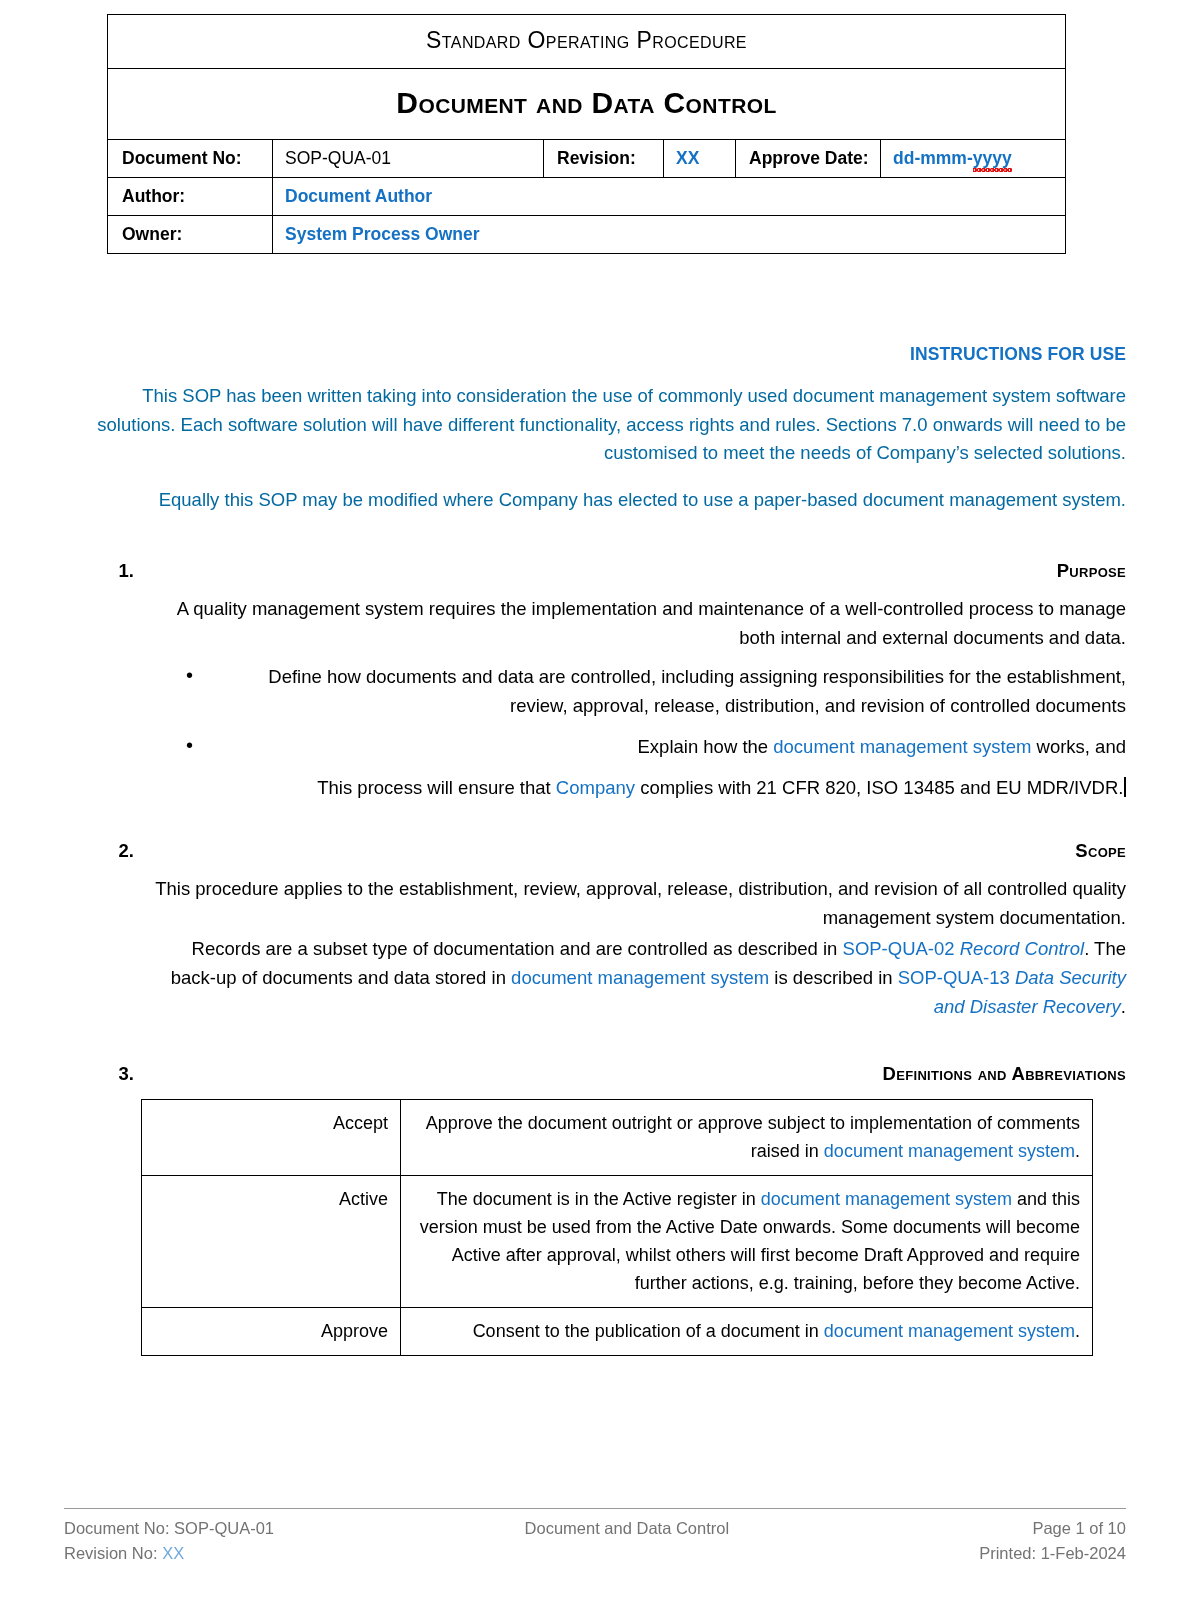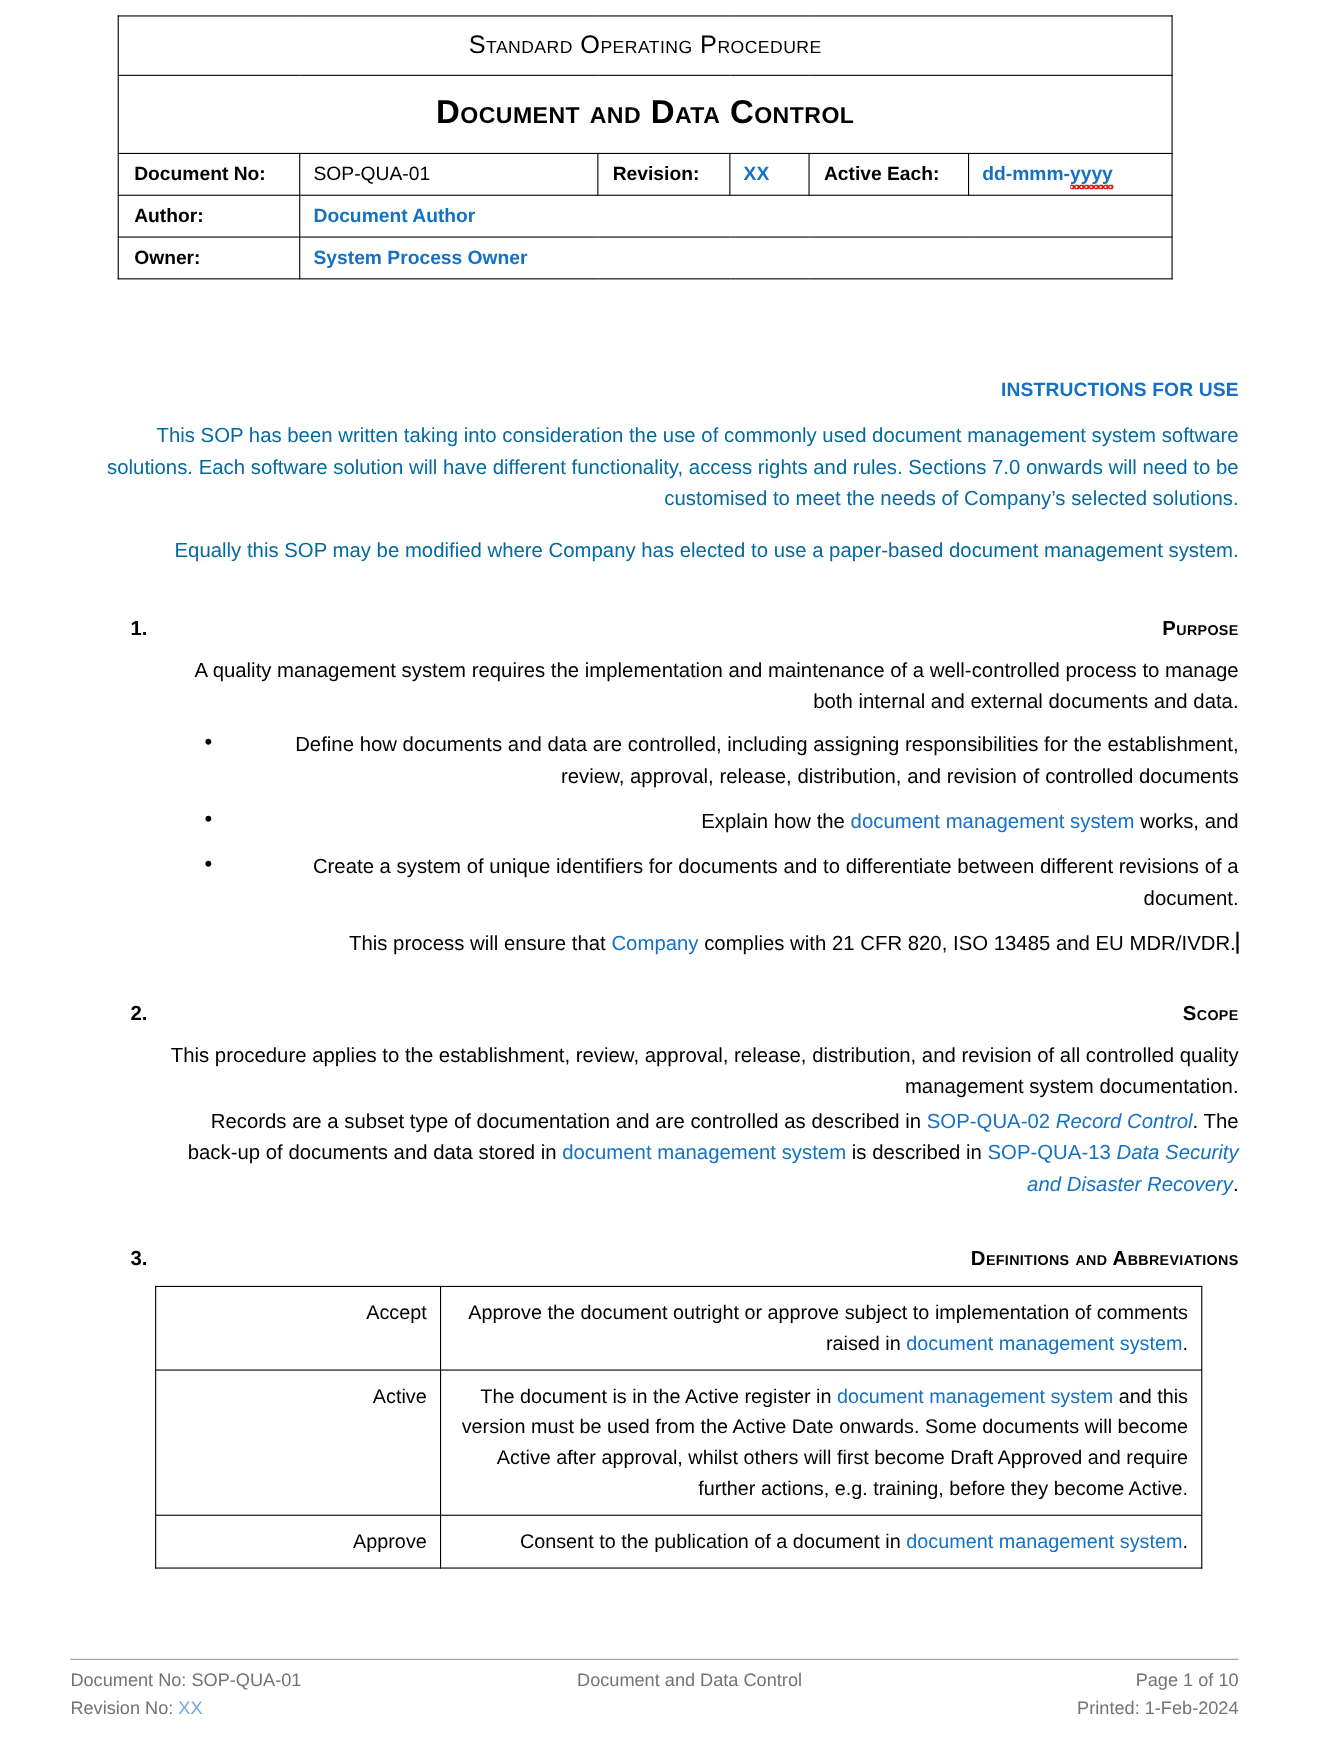--- a/index.html
+++ b/index.html
@@ -233,21 +233,21 @@
         <td class="title-main" colspan="6">Standard Operating Procedure</td>
       </tr>
       <tr>
         <td class="title-sub" colspan="6">Document and Data Control</td>
       </tr>
       <tr>
         <td class="meta-label">Document No:</td>
         <td class="meta-val">SOP-QUA-01</td>
         <td class="meta-label" style="padding-left:13px !important;">Revision:</td>
         <td class="meta-val blue">XX</td>
-        <td class="meta-label" style="padding-left:13px !important;">Active Each:</td>
+        <td class="meta-label" style="padding-left:13px !important;">Approve Date:</td>
         <td class="meta-val blue"><span>dd-mmm-</span><span class="squiggle">yyyy</span></td>
       </tr>
       <tr>
         <td class="meta-label">Author:</td>
         <td class="meta-val blue" colspan="5">Document Author</td>
       </tr>
       <tr>
         <td class="meta-label">Owner:</td>
         <td class="meta-val blue" colspan="5">System Process Owner</td>
       </tr>
@@ -263,21 +263,20 @@
 
     <div class="section" style="margin-top:46px;">
       <div class="sec-num">1.</div>
       <div class="sec-body">
         <div class="sec-head">Purpose</div>
         <p>A quality management system requires the implementation and maintenance of a well-controlled process to manage both internal and external documents and data.</p>
 
         <ul class="bullets">
           <li><span>Define how documents and data are controlled, including assigning responsibilities for the establishment, review, approval, release, distribution, and revision of controlled documents</span></li>
           <li><span>Explain how the </span><span class="lnk">document management system</span><span> works, and</span></li>
-          <li><span>Create a system of unique identifiers for documents and to differentiate between different revisions of a document.</span></li>
         </ul>
 
         <p><span>This process will ensure that </span><span class="lnk">Company</span><span> complies with 21 CFR 820, ISO 13485 and EU MDR/IVDR.</span><span class="caret"></span></p>
       </div>
     </div>
 
     <div class="section" style="margin-top:38px;">
       <div class="sec-num">2.</div>
       <div class="sec-body">
         <div class="sec-head">Scope</div>

